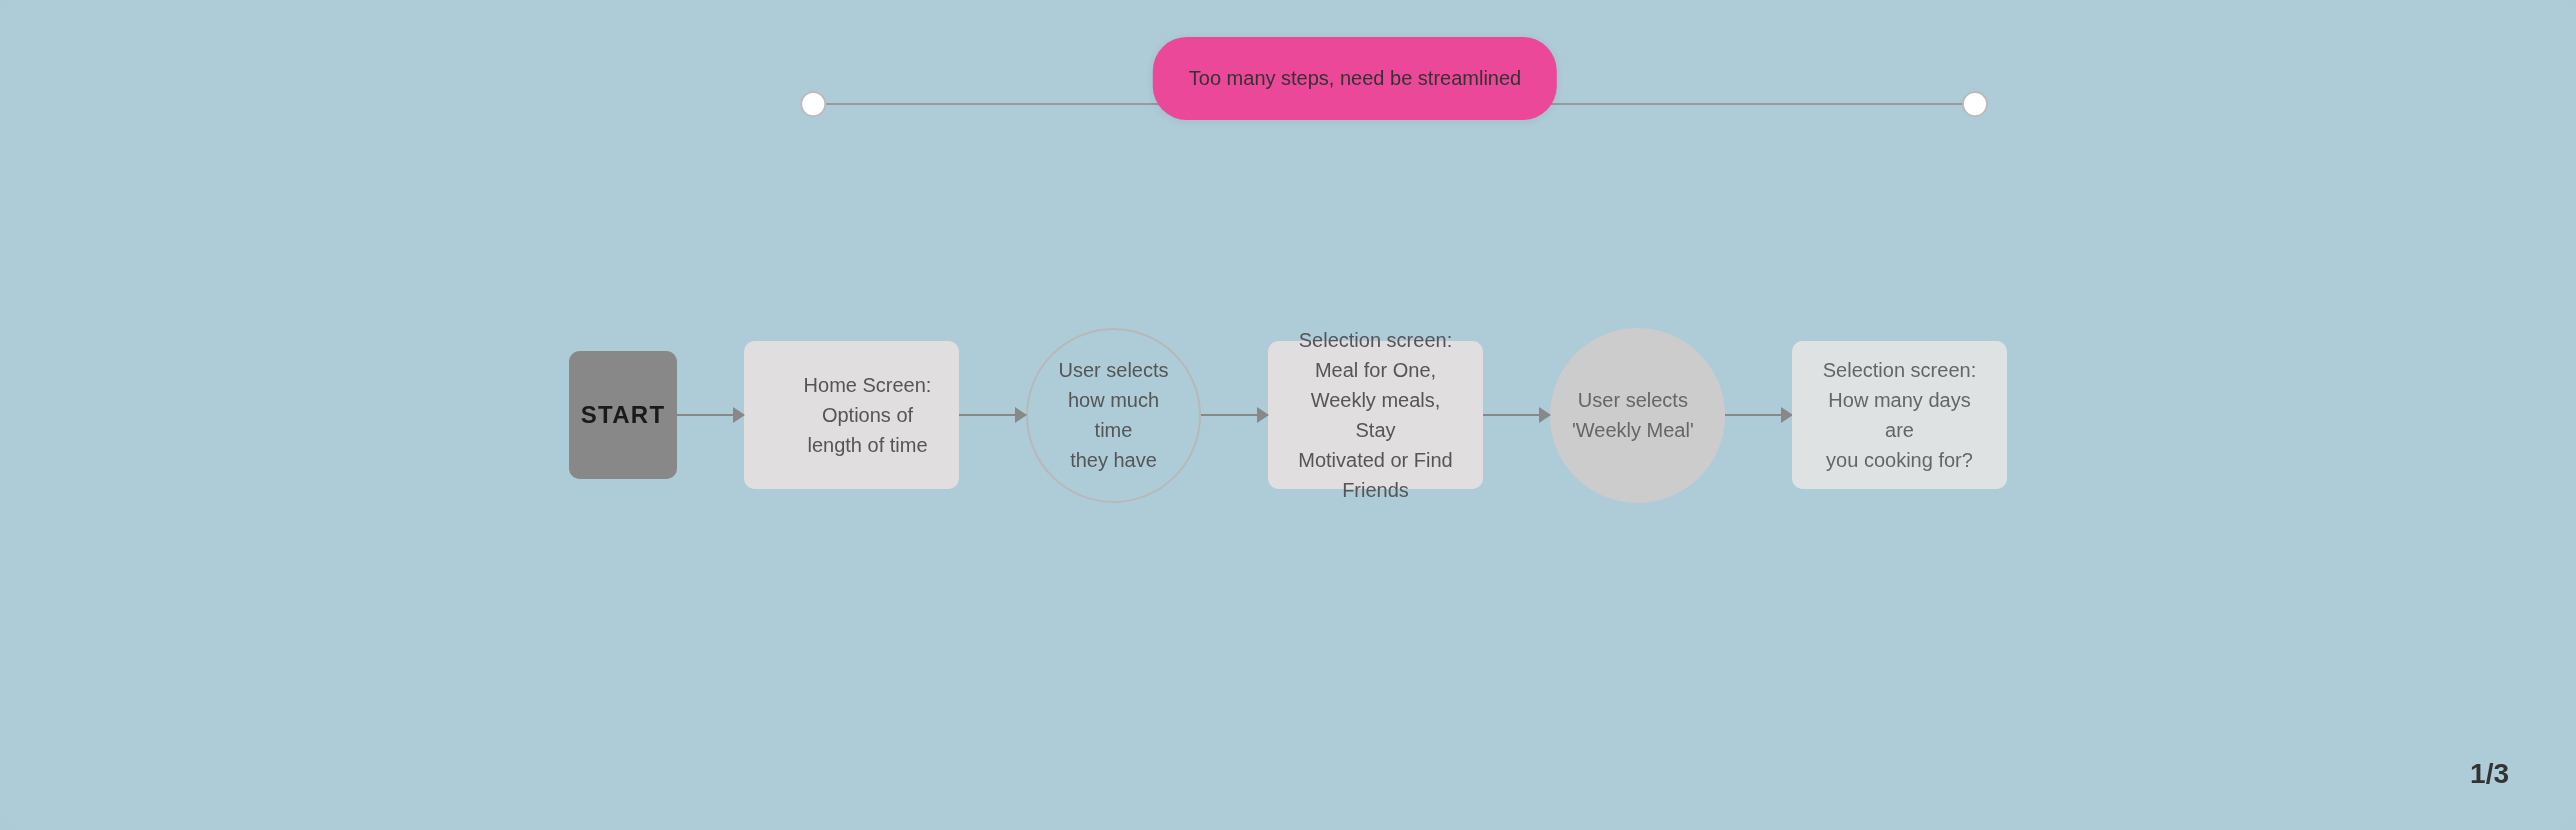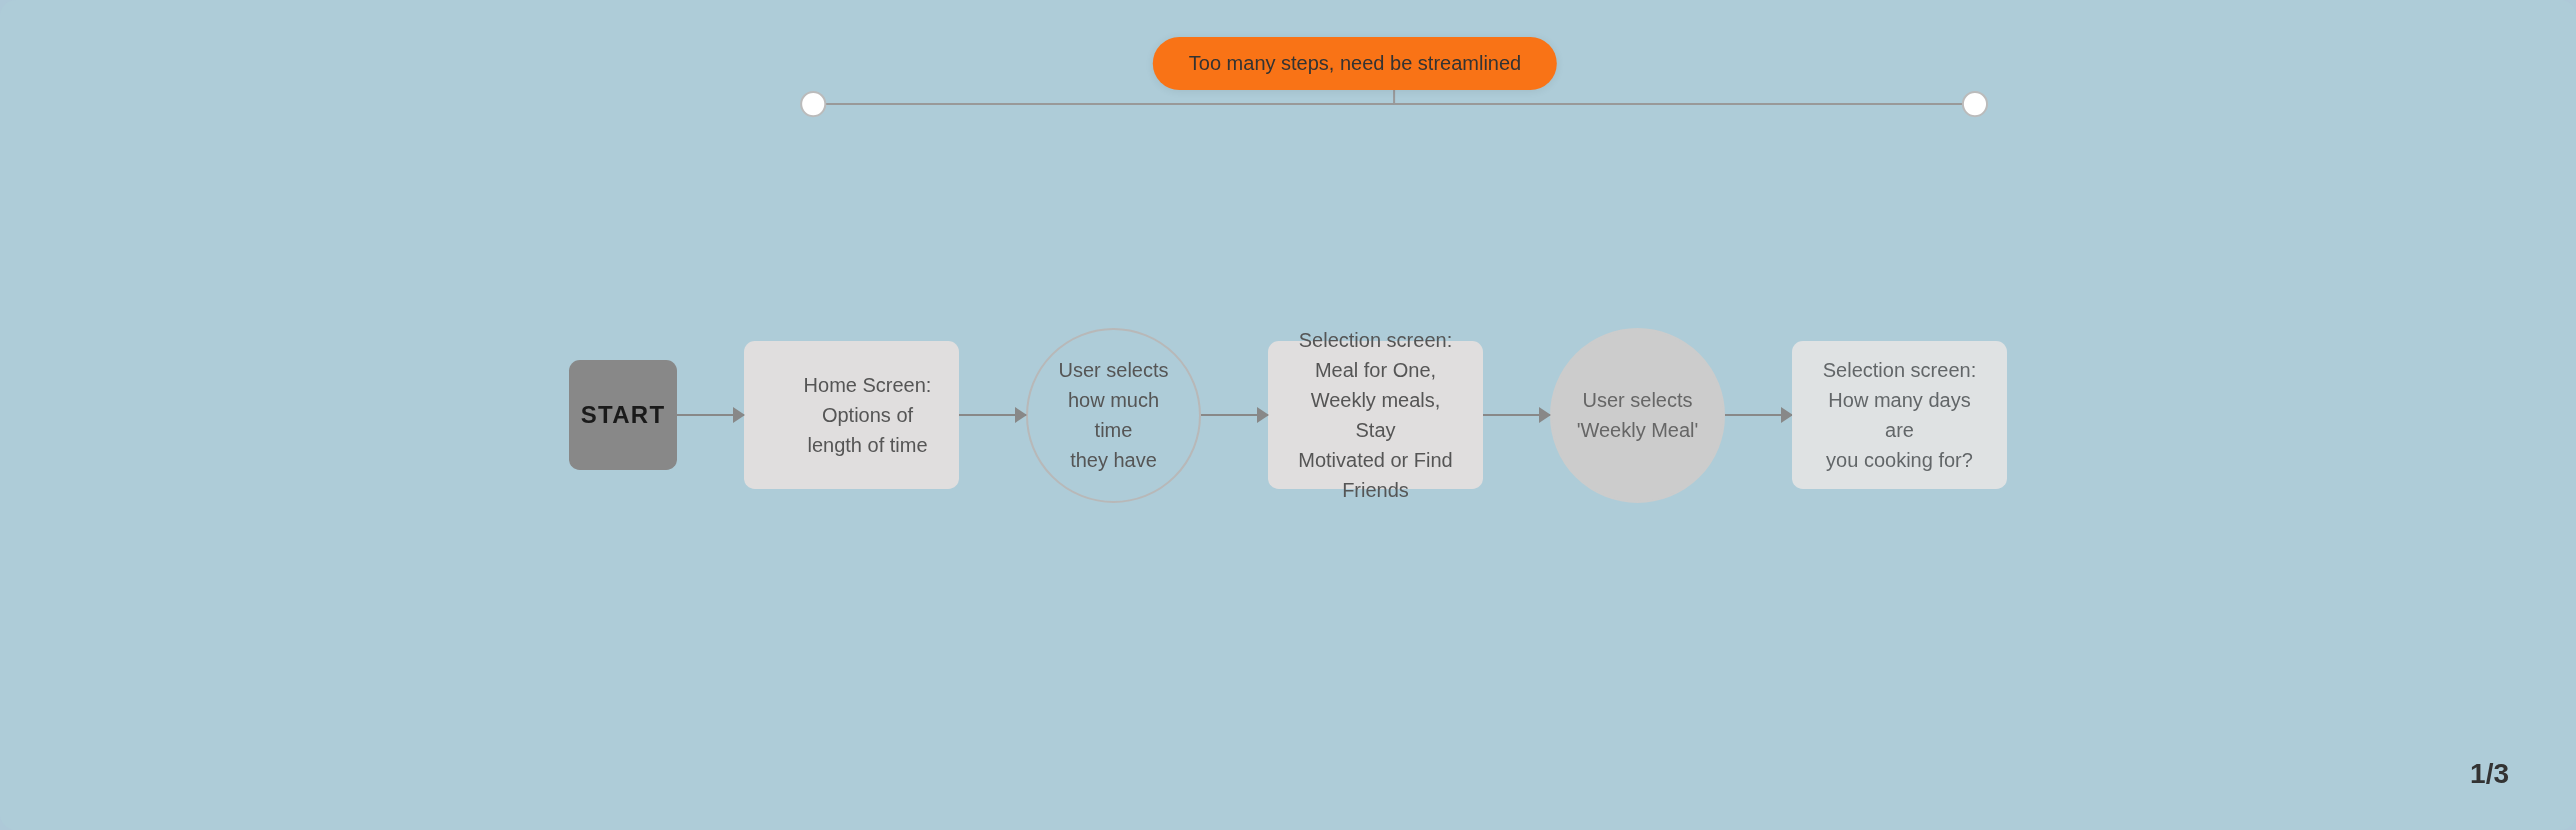--- a/index.html
+++ b/index.html
@@ -26,21 +26,21 @@
     .flow-container {
       display: flex;
       align-items: center;
       position: relative;
       gap: 0;
     }
 
     
     .start-block {
       width: 108px;
-      height: 110px;
+      height: 128px;
       background: #888;
       border-radius: 10.8px;
       display: flex;
       align-items: center;
       justify-content: center;
       flex-shrink: 0;
     }
 
     .start-label {
       color: #1a1a1a;
@@ -104,35 +104,35 @@
 
     
     .circle-node {
       width: 175px;
       height: 175px;
       background: transparent;
       border: 2px solid #b8b8b8;
       border-radius: 50%;
       display: flex;
       align-items: center;
-      justify-content: center;
+      justify-content: flex-start;
       text-align: center;
       padding: 20px;
       flex-shrink: 0;
     }
 
     .circle-node.filled {
       background: #ccc;
       border-color: #ccc;
     }
 
     .annotation-bubble {
-      background: #f97316;
+      background: #ec4899;
       border-radius: 34px;
-      padding: 15px 36px;
+      padding: 30px 36px;
       font-size: 20px;
       color: #333;
       white-space: nowrap;
       box-shadow: 0 1.3px 8px rgba(0,0,0,0.08);
     }
 
     
     .page-indicator {
       position: absolute;
       bottom: 40px;

